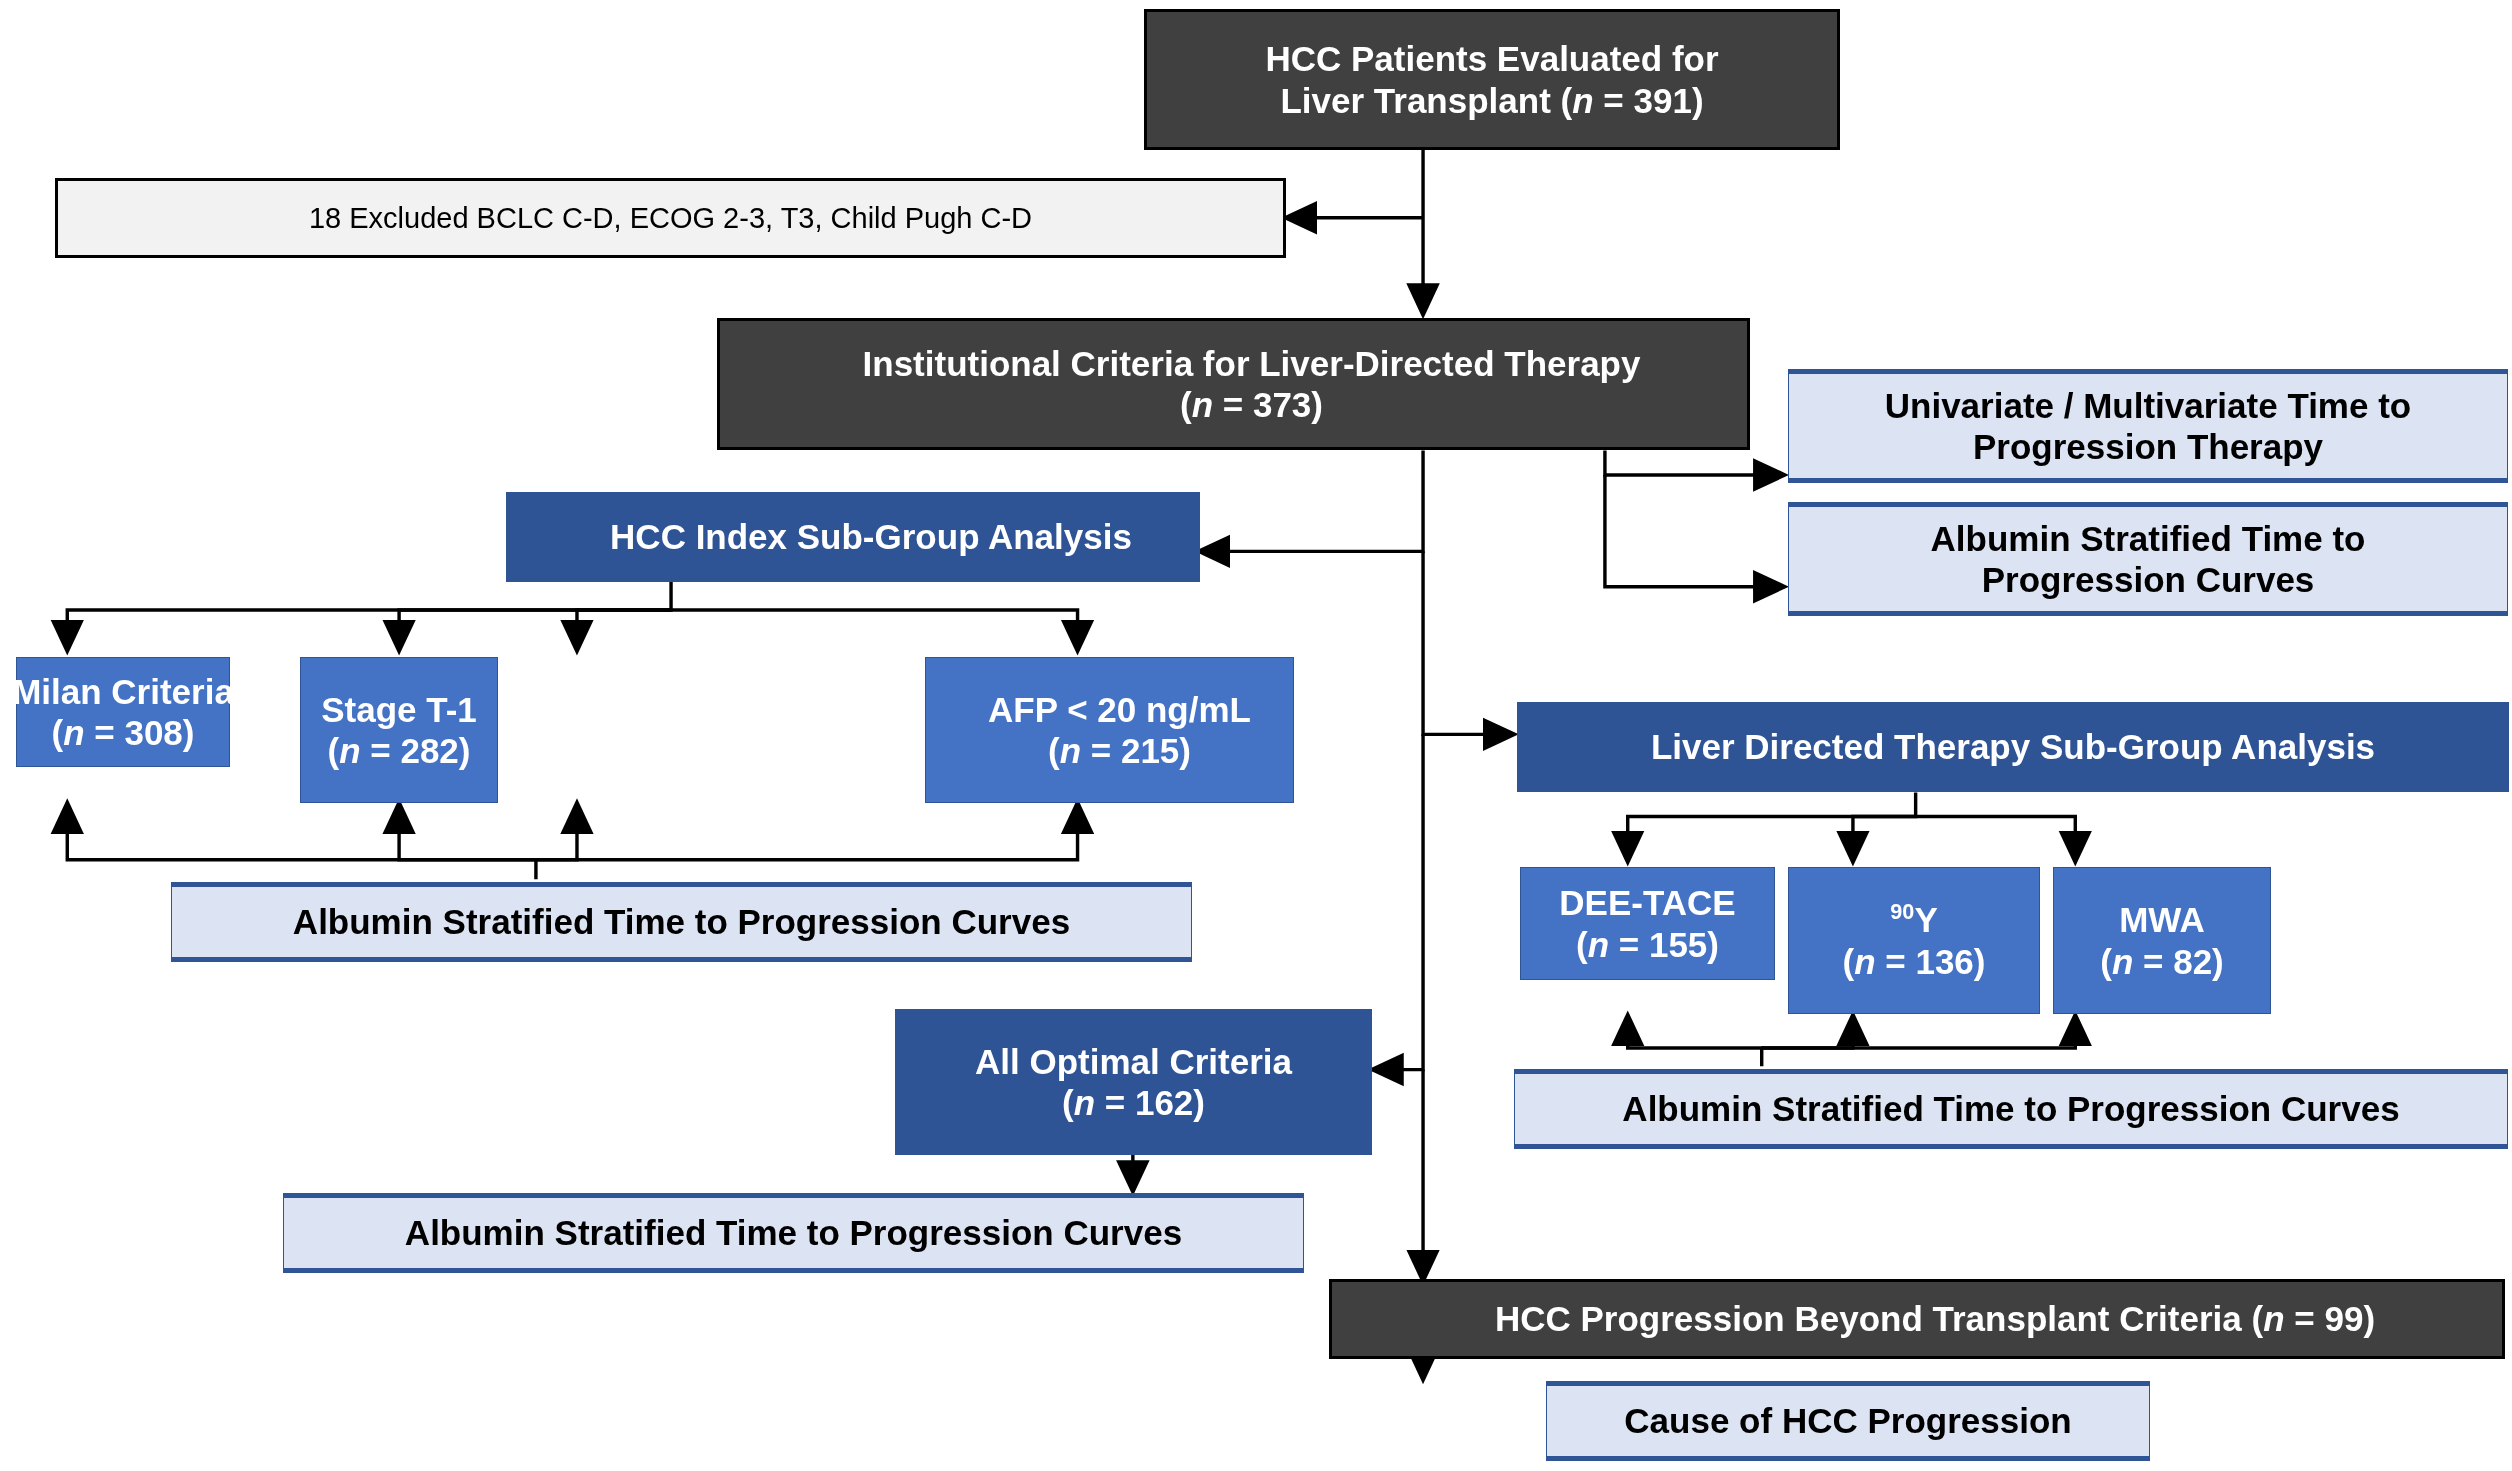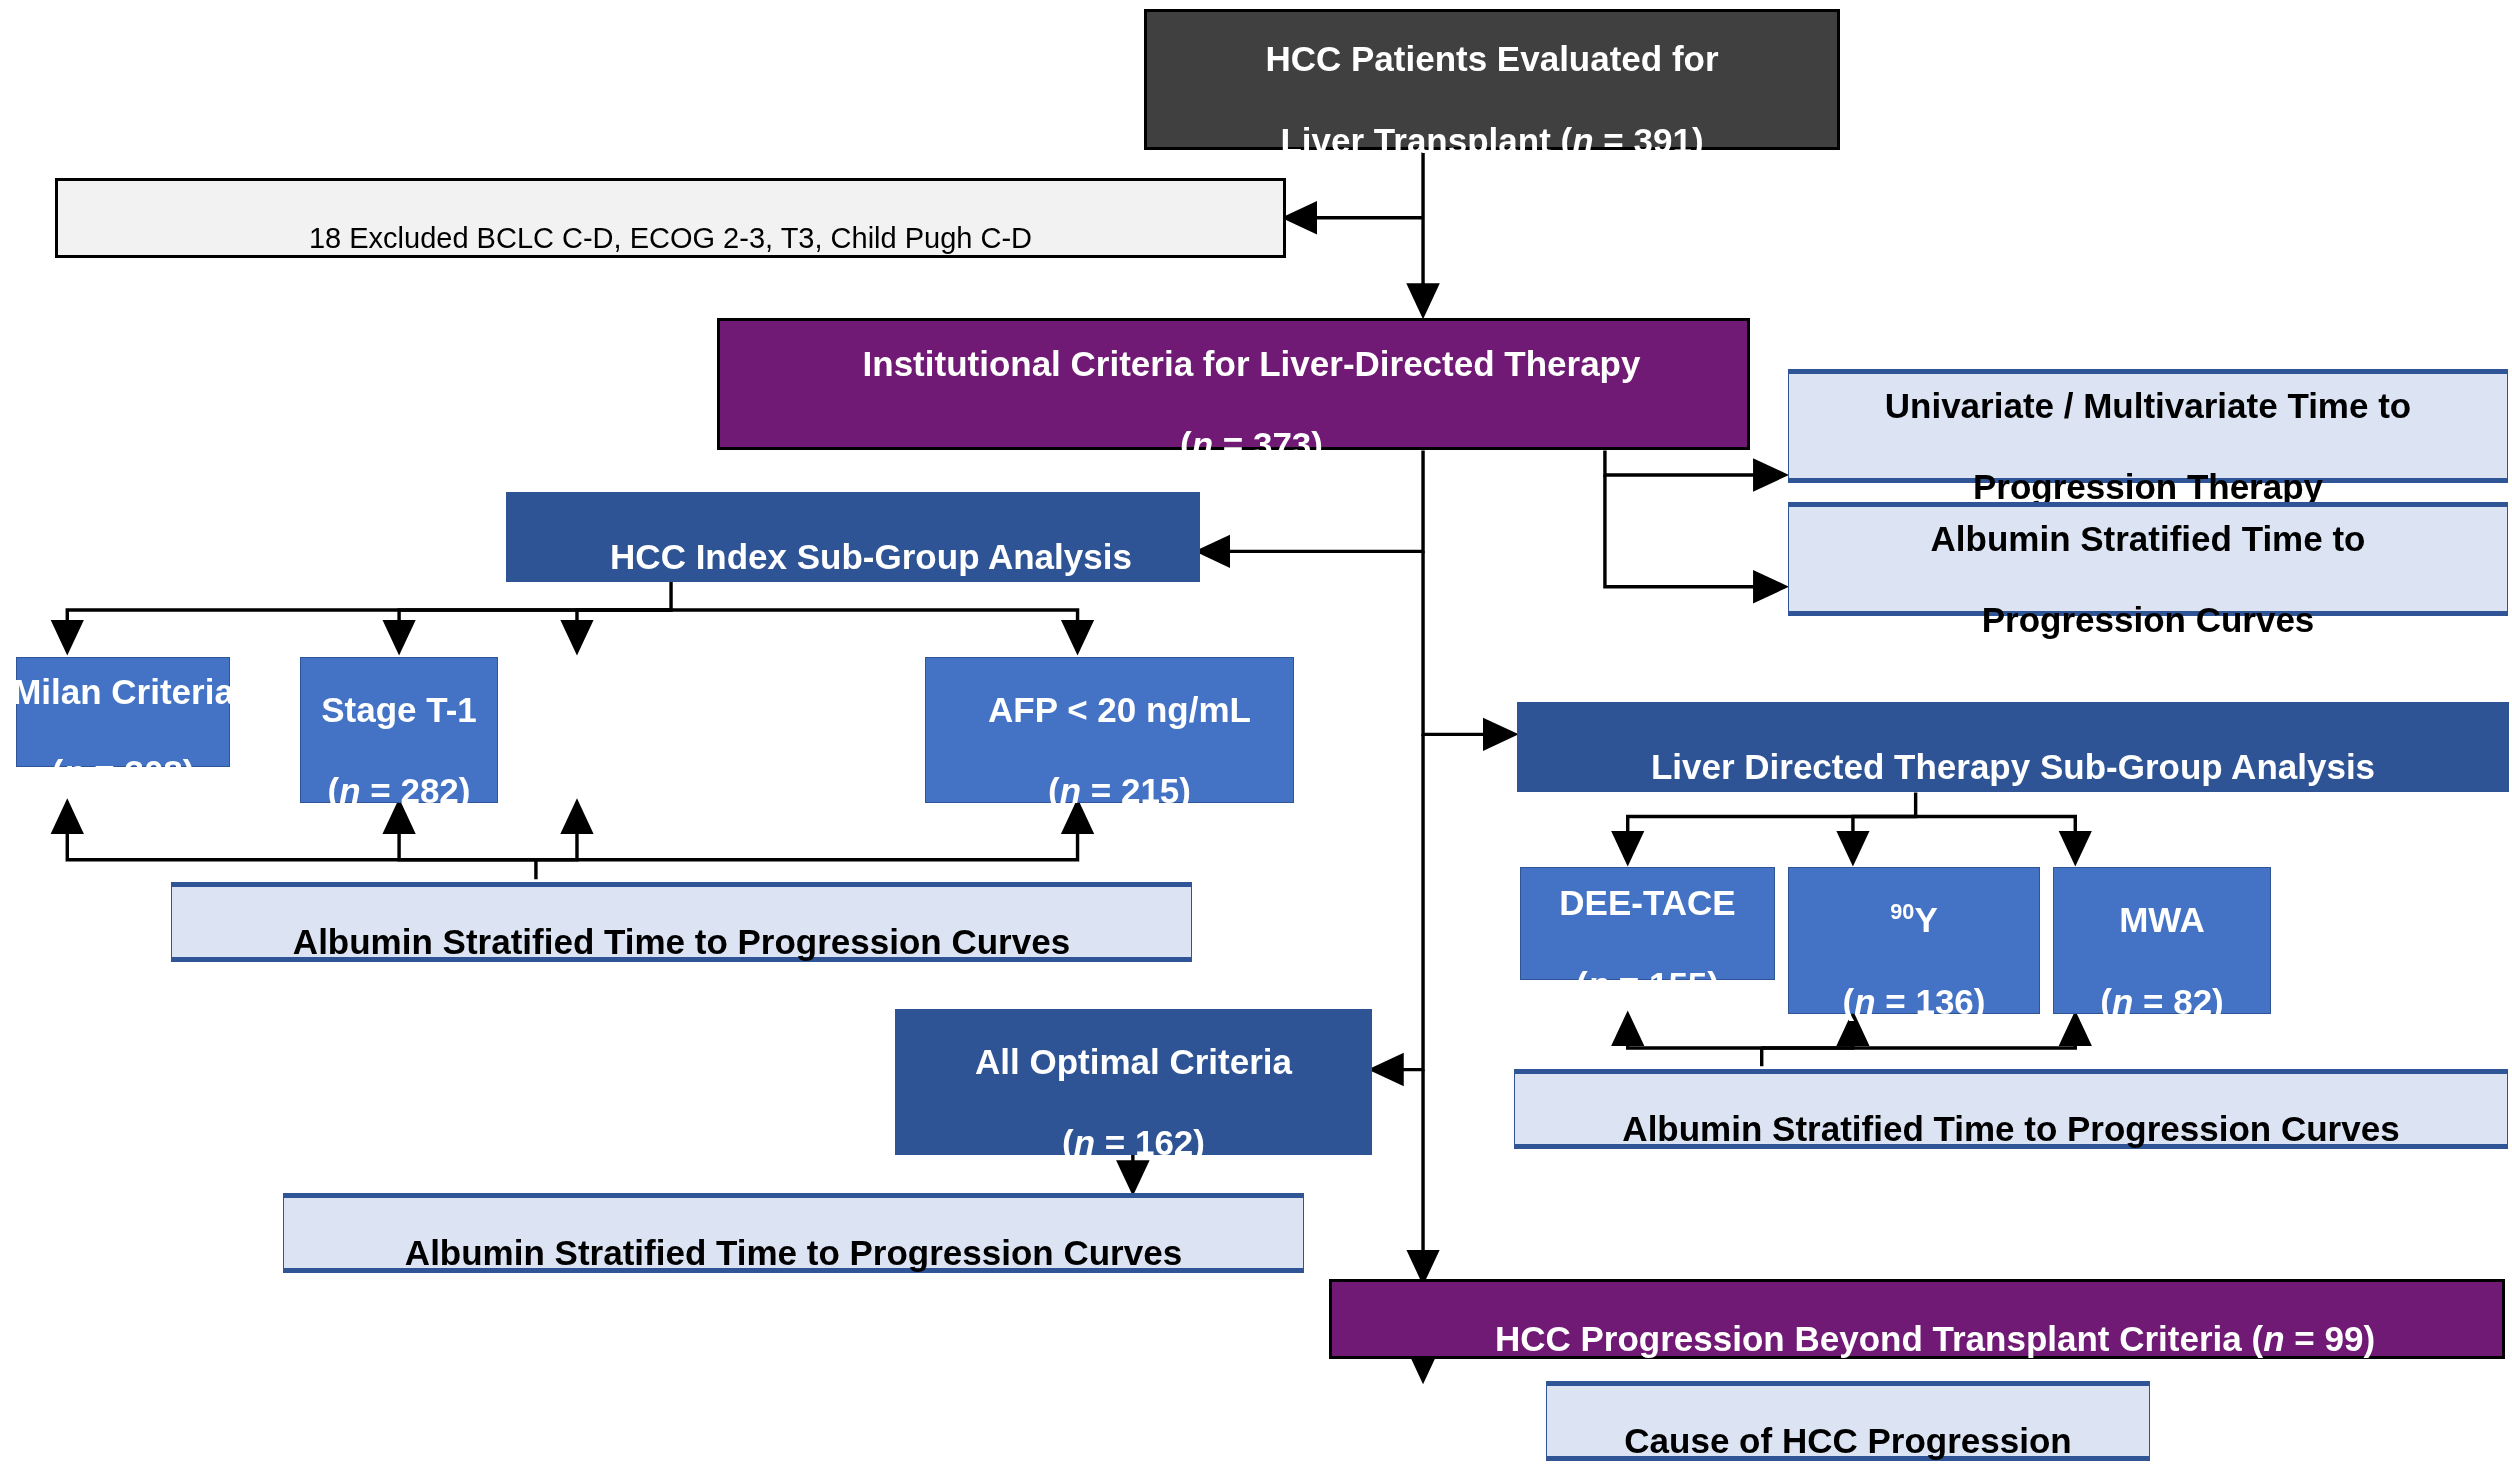--- a/index.html
+++ b/index.html
@@ -14,38 +14,38 @@
   .node{
     position:absolute;
     box-sizing:border-box;
     display:flex;
     flex-direction:column;
     align-items:center;
     justify-content:center;
     text-align:center;
     line-height:1.18;
   }
-  .node .ln{display:block;white-space:nowrap;margin-top:40px;}
+  .node .ln{display:block;white-space:nowrap;}
   
   .k-dark{
     background:#404040;
     color:#ffffff;
     border:3.4px solid #000000;
     font-size:35px;
     font-weight:600;
   }
   .k-white{
     background:#F2F2F2;
     color:#000000;
     border:3.4px solid #000000;
     font-size:29px;
     font-weight:400;
   }
   .k-gray{
-    background:#701a75;
+    background:#404040;
     color:#ffffff;
     border:3.4px solid #000000;
     font-size:35px;
     font-weight:600;
     padding-left:36px;
   }
   .k-navy{
     background:#2E5496;
     color:#ffffff;
     border:1.1px solid #2E5496;

